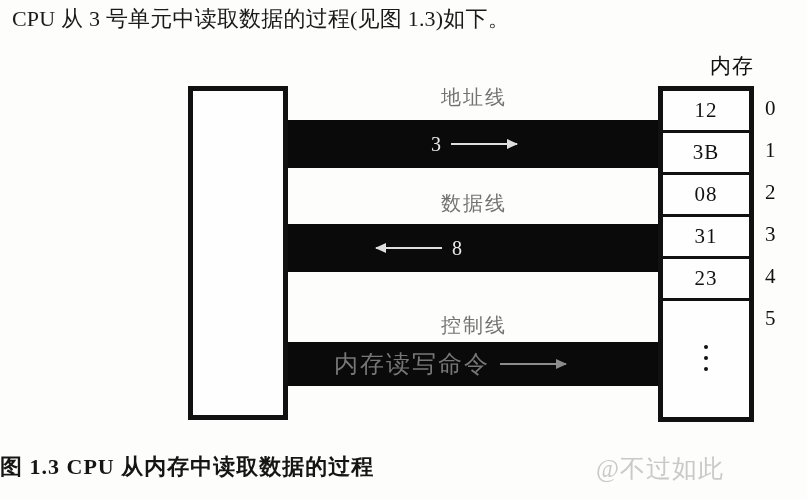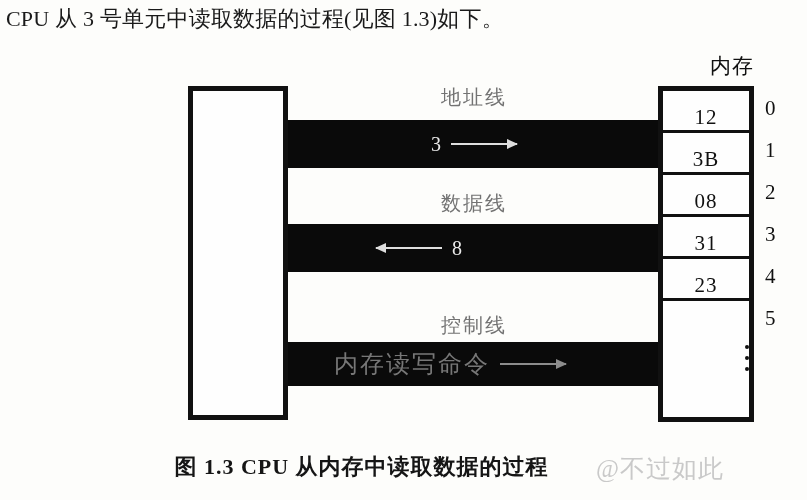--- a/index.html
+++ b/index.html
@@ -13,21 +13,21 @@
     position: relative;
     overflow: hidden;
     font-family: "Liberation Serif", "DejaVu Serif", serif;
     color: #111111;
     background: #fdfdfb;
   }
 
   
   .intro-text {
     position: absolute;
-    left: 6px;
+    left: 12px;
     top: 4px;
     font-size: 22px;
     line-height: 30px;
     letter-spacing: 0.2px;
     color: #1a1a1a;
     white-space: nowrap;
     font-family: "Liberation Serif", "DejaVu Serif", serif;
     text-align: center;
   }
 
@@ -84,21 +84,21 @@
     border: 5px solid #111111;
     background: #fefefe;
     box-sizing: border-box;
     display: flex;
     flex-direction: column;
   }
   .mem-cell {
     flex: 0 0 42px;
     border-bottom: 3px solid #111111;
     display: flex;
-    align-items: flex-end;
+    align-items: center;
     justify-content: center;
     font-size: 21px;
     letter-spacing: 1px;
     color: #111;
     background: #fefefe;
     box-sizing: border-box;
   }
   .mem-cell.tail {
     flex: 1 1 auto;
     border-bottom: none;
@@ -200,21 +200,21 @@
   }
   .arrow-right.dim, .arrow-left.dim { background: #8c8c8c; }
   .arrow-right.dim::after { border-left-color: #8c8c8c; }
 
   
   .caption {
     position: absolute;
     left: 0;
     top: 452px;
     width: 723px;
-    text-align: center;
+    text-align: left;
     font-size: 22px;
     font-weight: 700;
     letter-spacing: 1px;
     color: #151515;
   }
   .watermark {
     position: absolute;
     left: 596px;
     top: 452px;
     font-size: 25px;

